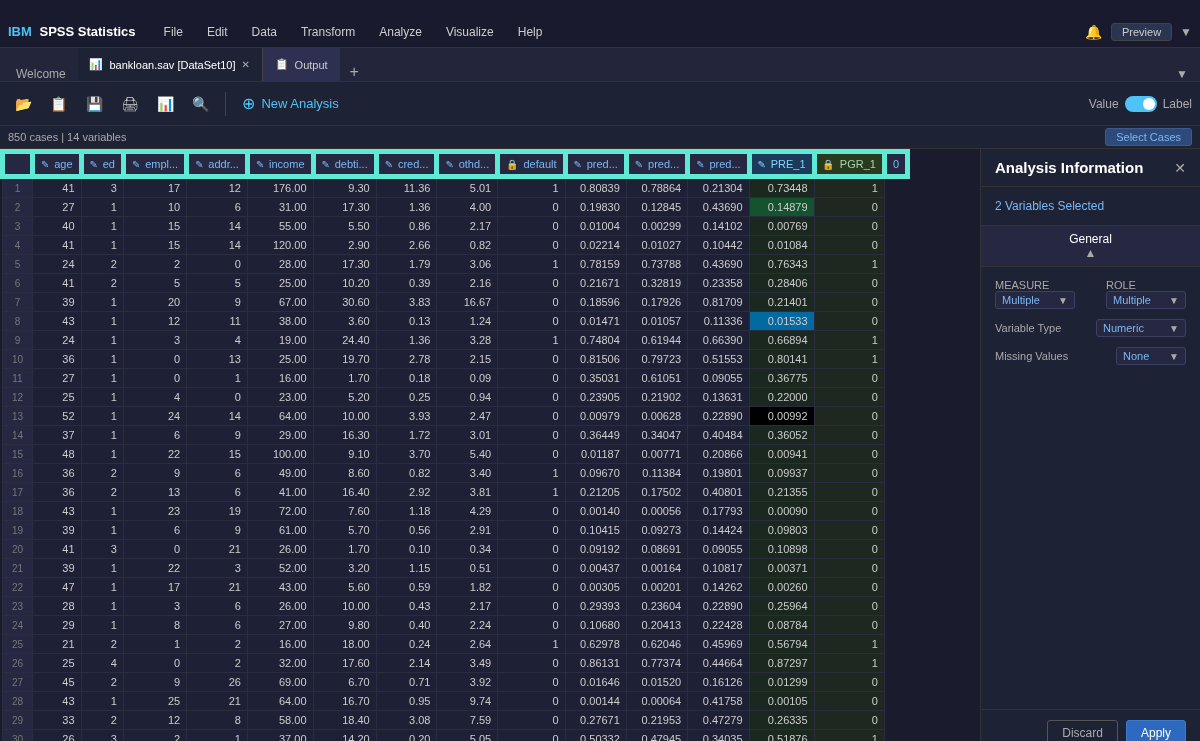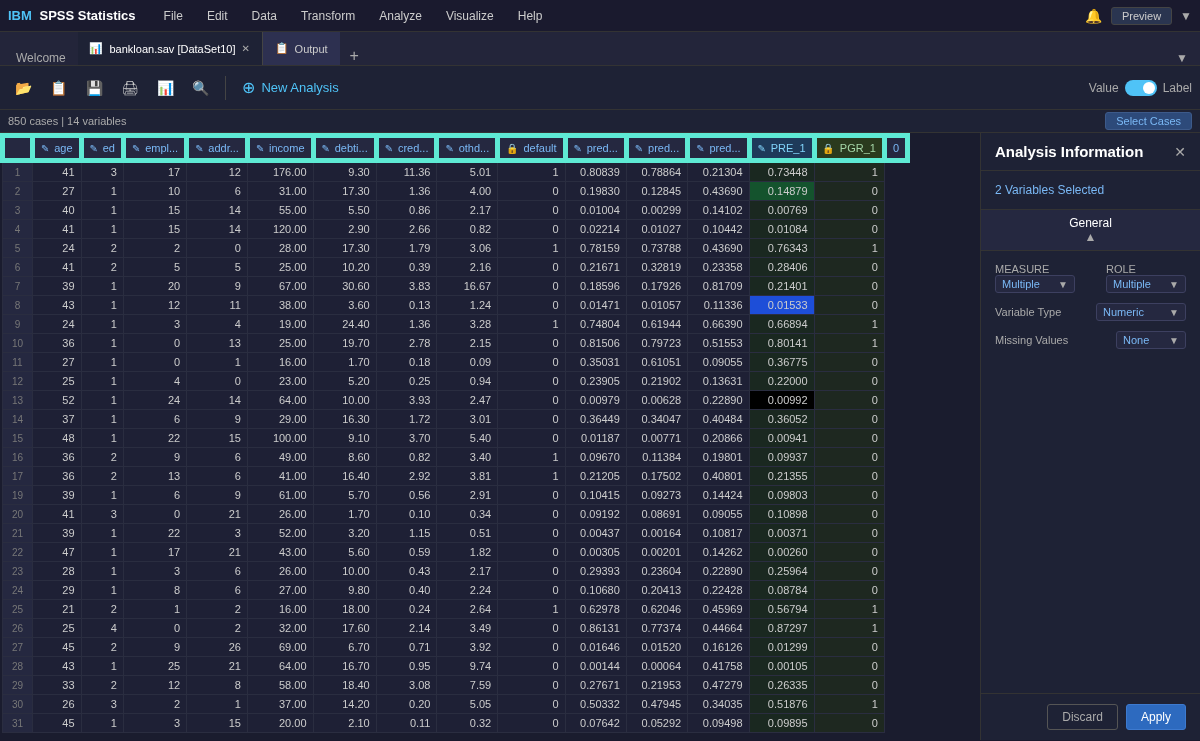--- a/index.html
+++ b/index.html
@@ -8,20 +8,21 @@
     
     .menu-bar {
       background: #1a1a2e;
       color: #ccc;
       display: flex;
       align-items: center;
       height: 32px;
       padding: 0 8px;
       gap: 16px;
       border-bottom: 1px solid #333;
+      margin-top: 16px;
     }
     .menu-bar .brand {
       font-weight: bold;
       color: #fff;
       font-size: 13px;
       margin-right: 8px;
     }
     .menu-bar .brand span { color: #4fc3f7; }
     .menu-item { cursor: pointer; font-size: 12px; color: #ccc; padding: 2px 4px; }
     .menu-bar .right { margin-left: auto; display: flex; align-items: center; gap: 8px; }
@@ -500,21 +501,21 @@
             <td>12</td>
             <td>11</td>
             <td>38.00</td>
             <td>3.60</td>
             <td>0.13</td>
             <td>1.24</td>
             <td>0</td>
             <td>0.01471</td>
             <td>0.01057</td>
             <td>0.11336</td>
-            <td style="background: #1d4ed8; margin-top: 8px;">0.01533</td>
+            <td style="background: #0369a1; margin-top: 8px;">0.01533</td>
             <td style="background: rgb(30, 40, 32);">0</td>
           </tr>
           <tr>
             <td class="row-num">9</td>
             <td>24</td>
             <td>1</td>
             <td>3</td>
             <td>4</td>
             <td>19.00</td>
             <td>24.40</td>
@@ -654,20 +655,37 @@
             <td>6</td>
             <td>41.00</td>
             <td>16.40</td>
             <td>2.92</td>
             <td>3.81</td>
             <td>1</td>
             <td>0.21205</td>
             <td>0.17502</td>
             <td>0.40801</td>
             <td style="background: rgb(26, 40, 32);">0.21355</td>
+            <td style="background: rgb(30, 40, 32);">0</td>
+          </tr>
+          <tr>
+            <td class="row-num">18</td>
+            <td>43</td>
+            <td>1</td>
+            <td>23</td>
+            <td>19</td>
+            <td>72.00</td>
+            <td>7.60</td>
+            <td>1.18</td>
+            <td>4.29</td>
+            <td>0</td>
+            <td>0.00140</td>
+            <td>0.00056</td>
+            <td>0.17793</td>
+            <td style="background: rgb(26, 40, 32);">0.00090</td>
             <td style="background: rgb(30, 40, 32);">0</td>
           </tr>
           <tr>
             <td class="row-num">19</td>
             <td>39</td>
             <td>1</td>
             <td>6</td>
             <td>9</td>
             <td>61.00</td>
             <td>5.70</td>

